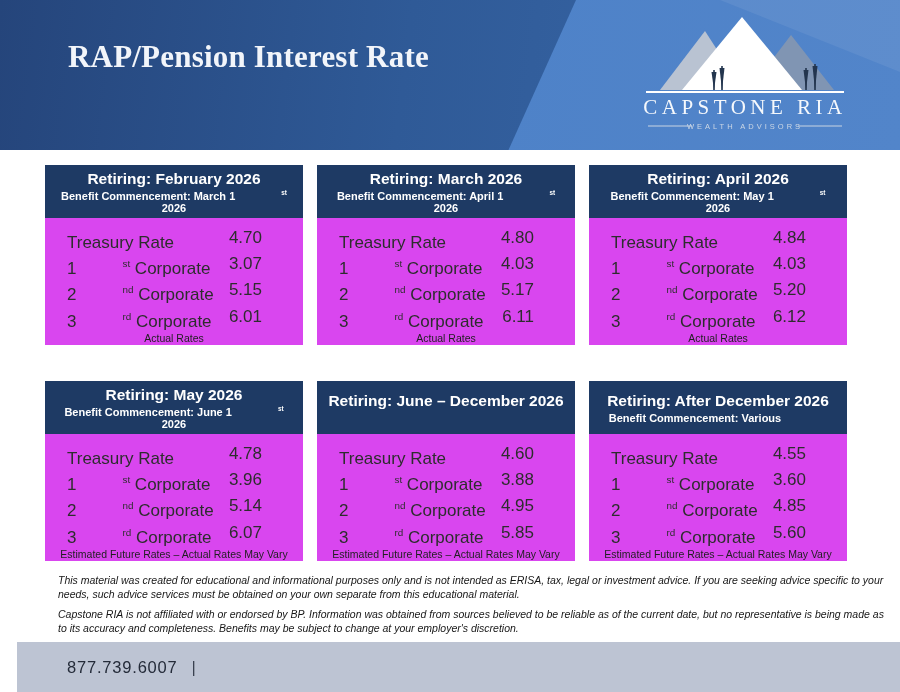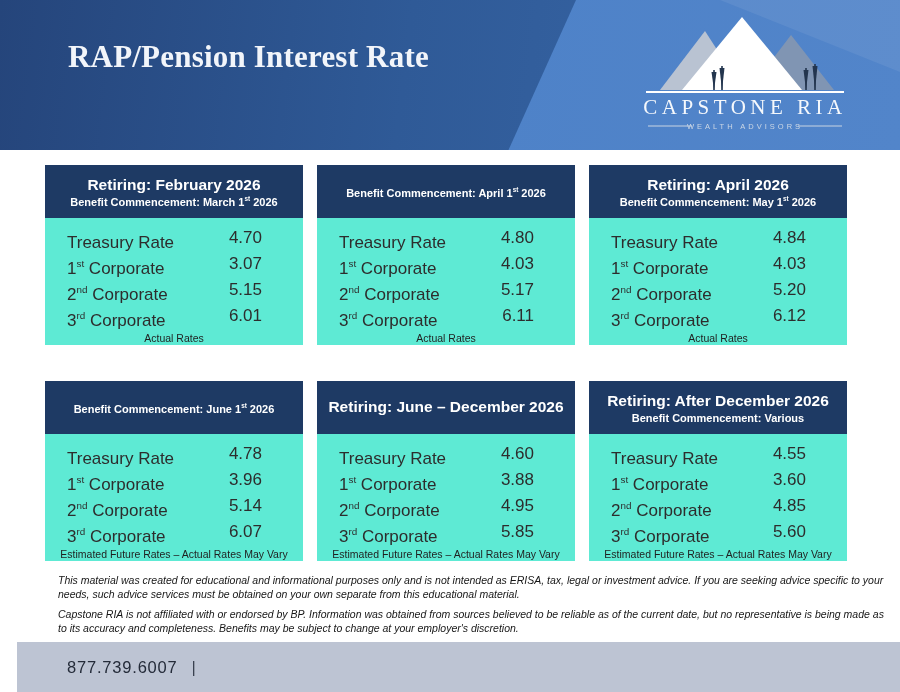--- a/index.html
+++ b/index.html
@@ -24,24 +24,24 @@
   .cards-row { display:flex; gap:14px; padding:0 52px 0 45px; }
   .cards-row.first { margin-top:15px; }
   .cards-row.second { margin-top:36px; }
   .card { flex:0 0 258px; width:258px; }
   .card-header { background:#1e3a64; color:#ffffff; min-height:53px;
     display:flex; flex-direction:column; justify-content:center; align-items:center;
     text-align:center; padding:4px 10px; }
   .card-title { font-size:15.5px; font-weight:bold; line-height:1.25; }
   .card-sub { font-size:11px; font-weight:bold; margin-top:1px; }
   .card-sub:empty { display:none; }
-  .card-body { background:#5eead4; height:127px; display:flex; flex-direction:column; padding-top:9px; }
+  .card-body { background:#d946ef; height:127px; display:flex; flex-direction:column; padding-top:9px; }
   .rate-row { display:flex; justify-content:space-between; padding:0 41px 0 22px;
     font-size:17px; line-height:21.5px; color:#2d2d2d; }
-  sup { font-size:0.58em; }
+  sup { font-size:0.58em;margin-left:46px; }
   .card-note { margin-top:auto; text-align:center; font-size:10.5px; color:#1f1f1f;
     padding-bottom:9px; white-space:nowrap; }
 
   
   .disclaimer { margin:13px 10px 0 58px; font-style:italic; font-size:10.5px;
     line-height:1.3; color:#161616; }
   .disclaimer p { margin-bottom:7px; }
 
   
   .footer { position:absolute; left:17px; bottom:0; width:100%; height:50px;
@@ -107,20 +107,21 @@
         <div class="rate-row">
             <span class="lbl"><span>3</span><sup>rd</sup><span> Corporate</span></span>
             <span class="val">6.01</span>
           </div>
         <div class="card-note">Actual Rates</div>
       </div>
     </div>
 
     <div class="card">
       <div class="card-header">
+        <div class="card-title">Retiring: March 2026</div>
         <div class="card-sub"><span>Benefit Commencement: April 1</span><sup>st</sup><span> 2026</span></div>
       </div>
       <div class="card-body">
         <div class="rate-row">
             <span class="lbl"><span>Treasury Rate</span><sup></sup><span></span></span>
             <span class="val">4.80</span>
           </div>
         <div class="rate-row">
             <span class="lbl"><span>1</span><sup>st</sup><span> Corporate</span></span>
             <span class="val">4.03</span>
@@ -161,20 +162,21 @@
           </div>
         <div class="card-note">Actual Rates</div>
       </div>
     </div>
   </div>
 
   <div class="cards-row second">
 
     <div class="card">
       <div class="card-header">
+        <div class="card-title">Retiring: May 2026</div>
         <div class="card-sub"><span>Benefit Commencement: June 1</span><sup>st</sup><span> 2026</span></div>
       </div>
       <div class="card-body">
         <div class="rate-row">
             <span class="lbl"><span>Treasury Rate</span><sup></sup><span></span></span>
             <span class="val">4.78</span>
           </div>
         <div class="rate-row">
             <span class="lbl"><span>1</span><sup>st</sup><span> Corporate</span></span>
             <span class="val">3.96</span>

